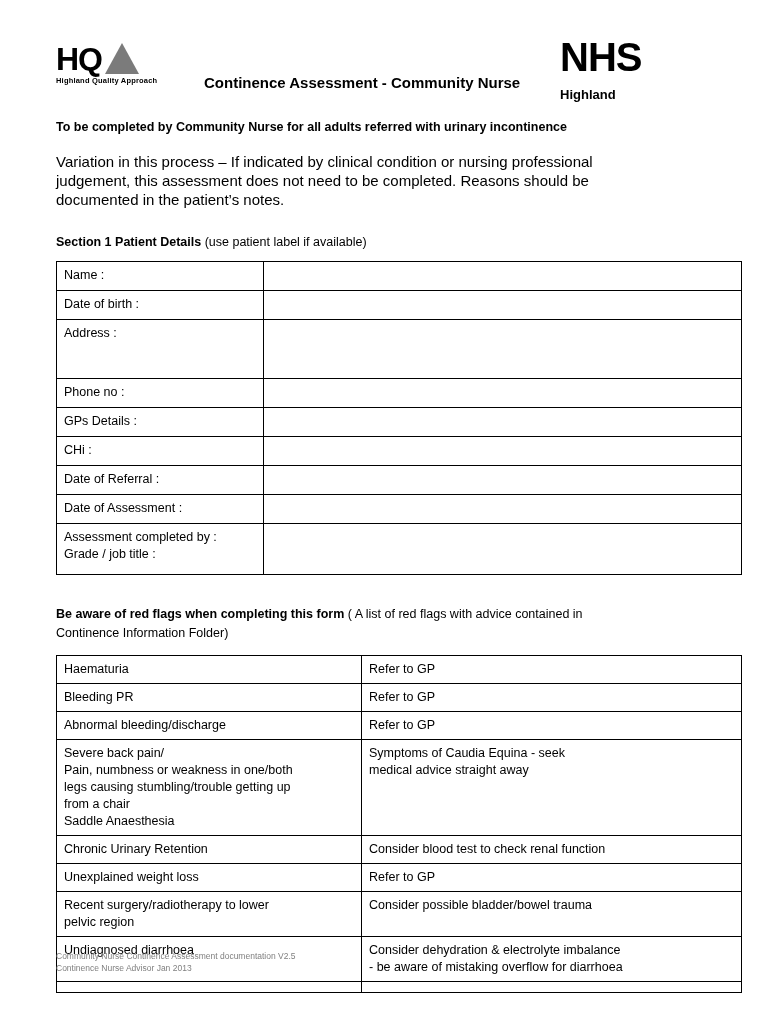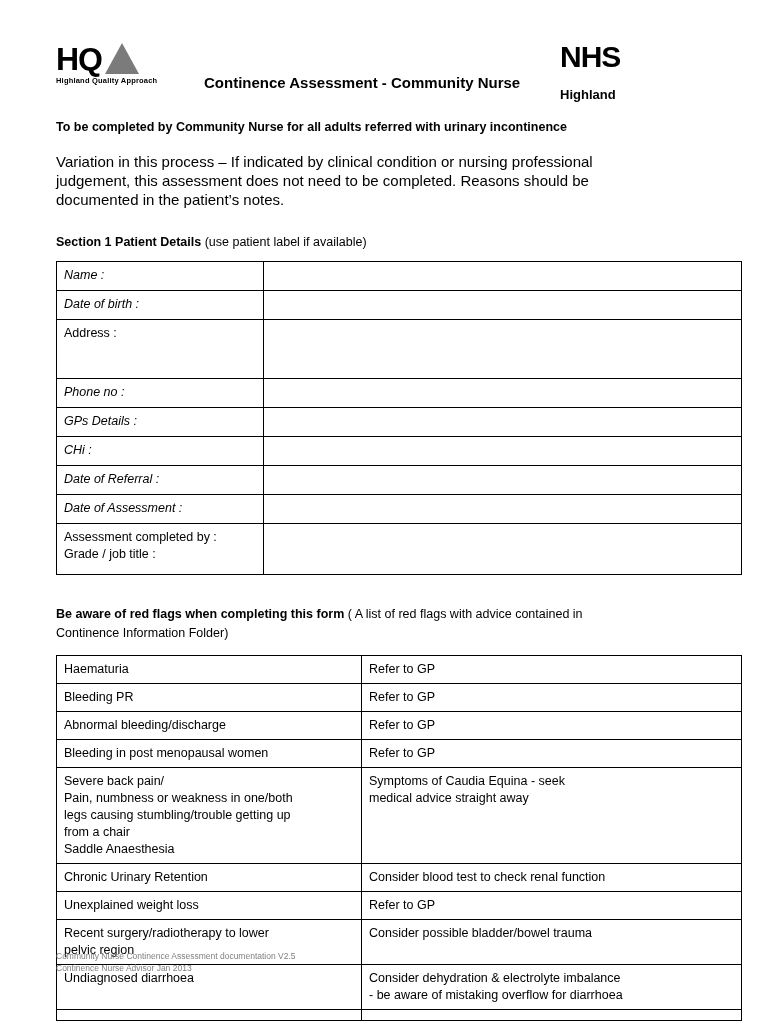--- a/index.html
+++ b/index.html
@@ -72,21 +72,21 @@
   .nhs-logo {
     position: absolute;
     right: 56px;
     top: 40px;
     text-align: left;
     width: 84px;
   }
   .nhs-box {
     font-family: "Liberation Sans", sans-serif;
     font-weight: bold;
-    font-size: 30px;
+    font-size: 40px;
     letter-spacing: -1px;
     line-height: 34px;
     color: #000;
   }
   .nhs-sub {
     font-size: 13px;
     font-weight: bold;
     margin-top: 13px;
   }
   
@@ -119,21 +119,21 @@
   }
   table.form td {
     border: 1px solid #000;
     font-size: 12.5px;
     padding: 5px 7px 5px 7px;
     vertical-align: top;
     line-height: 17px;
   }
   .patient-table td.label { width: 192px; }
   .patient-table td.value { width: 463px; }
-  .r-h { height: 18px; font-style: italic; }
+  .r-h { height: 18px; }
   .r-addr { height: 48px; }
   .r-two { height: 40px; }
 
   .redflag-head {
     margin-top: 30px;
     font-size: 12.5px;
     line-height: 19px;
   }
   .redflag-head .b { font-weight: bold; }
 
@@ -251,28 +251,20 @@
           <tr>
             <td class="c1">
               <div>Abnormal bleeding/discharge</div>
             </td>
             <td class="c2">
               <div>Refer to GP</div>
             </td>
           </tr>
           <tr>
             <td class="c1">
-              <div>Bleeding in post menopausal women</div>
-            </td>
-            <td class="c2">
-              <div>Refer to GP</div>
-            </td>
-          </tr>
-          <tr>
-            <td class="c1">
               <div>Severe back pain/</div>
               <div>Pain, numbness or weakness in one/both</div>
               <div>legs causing stumbling/trouble getting up</div>
               <div>from a chair</div>
               <div>Saddle Anaesthesia</div>
             </td>
             <td class="c2">
               <div>Symptoms of Caudia Equina - seek</div>
               <div>medical advice straight away</div>
             </td>

